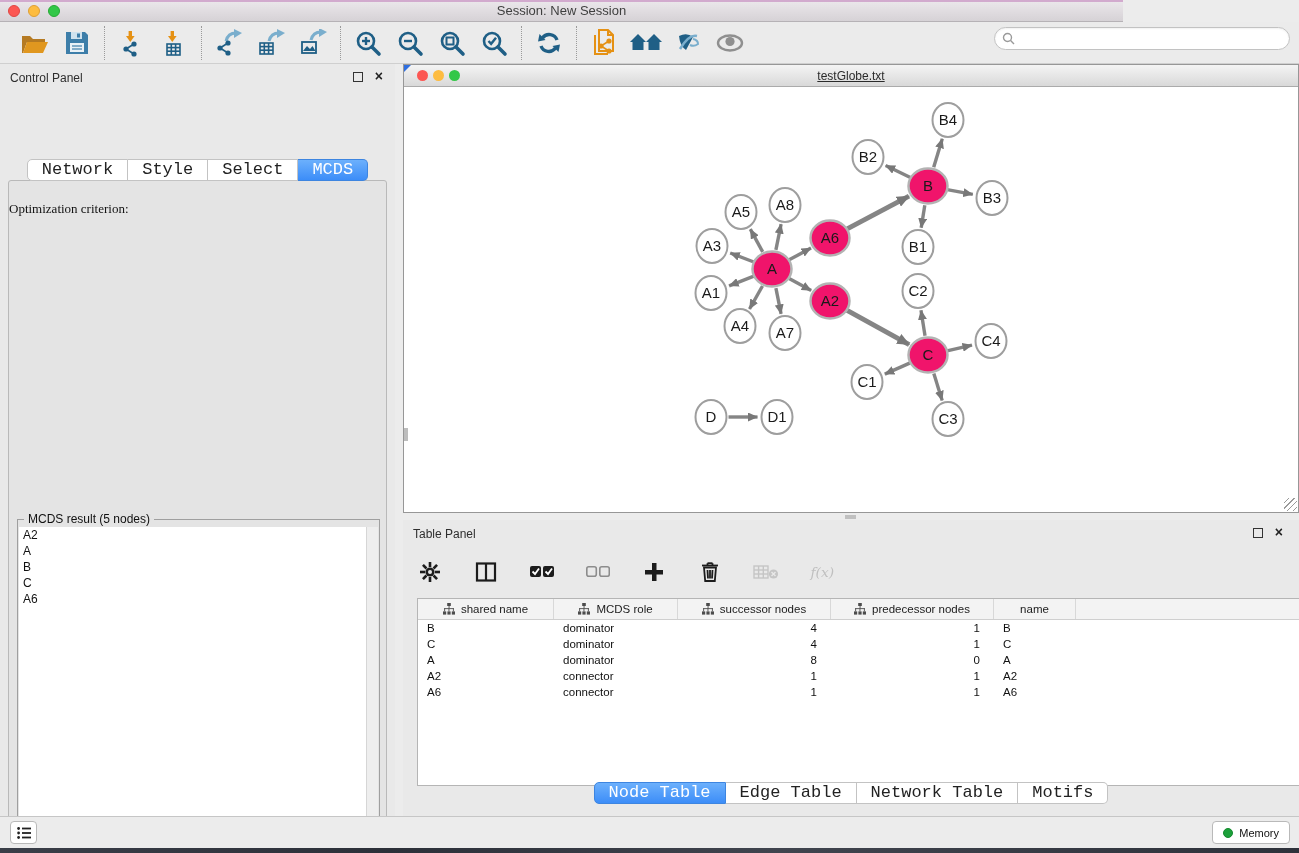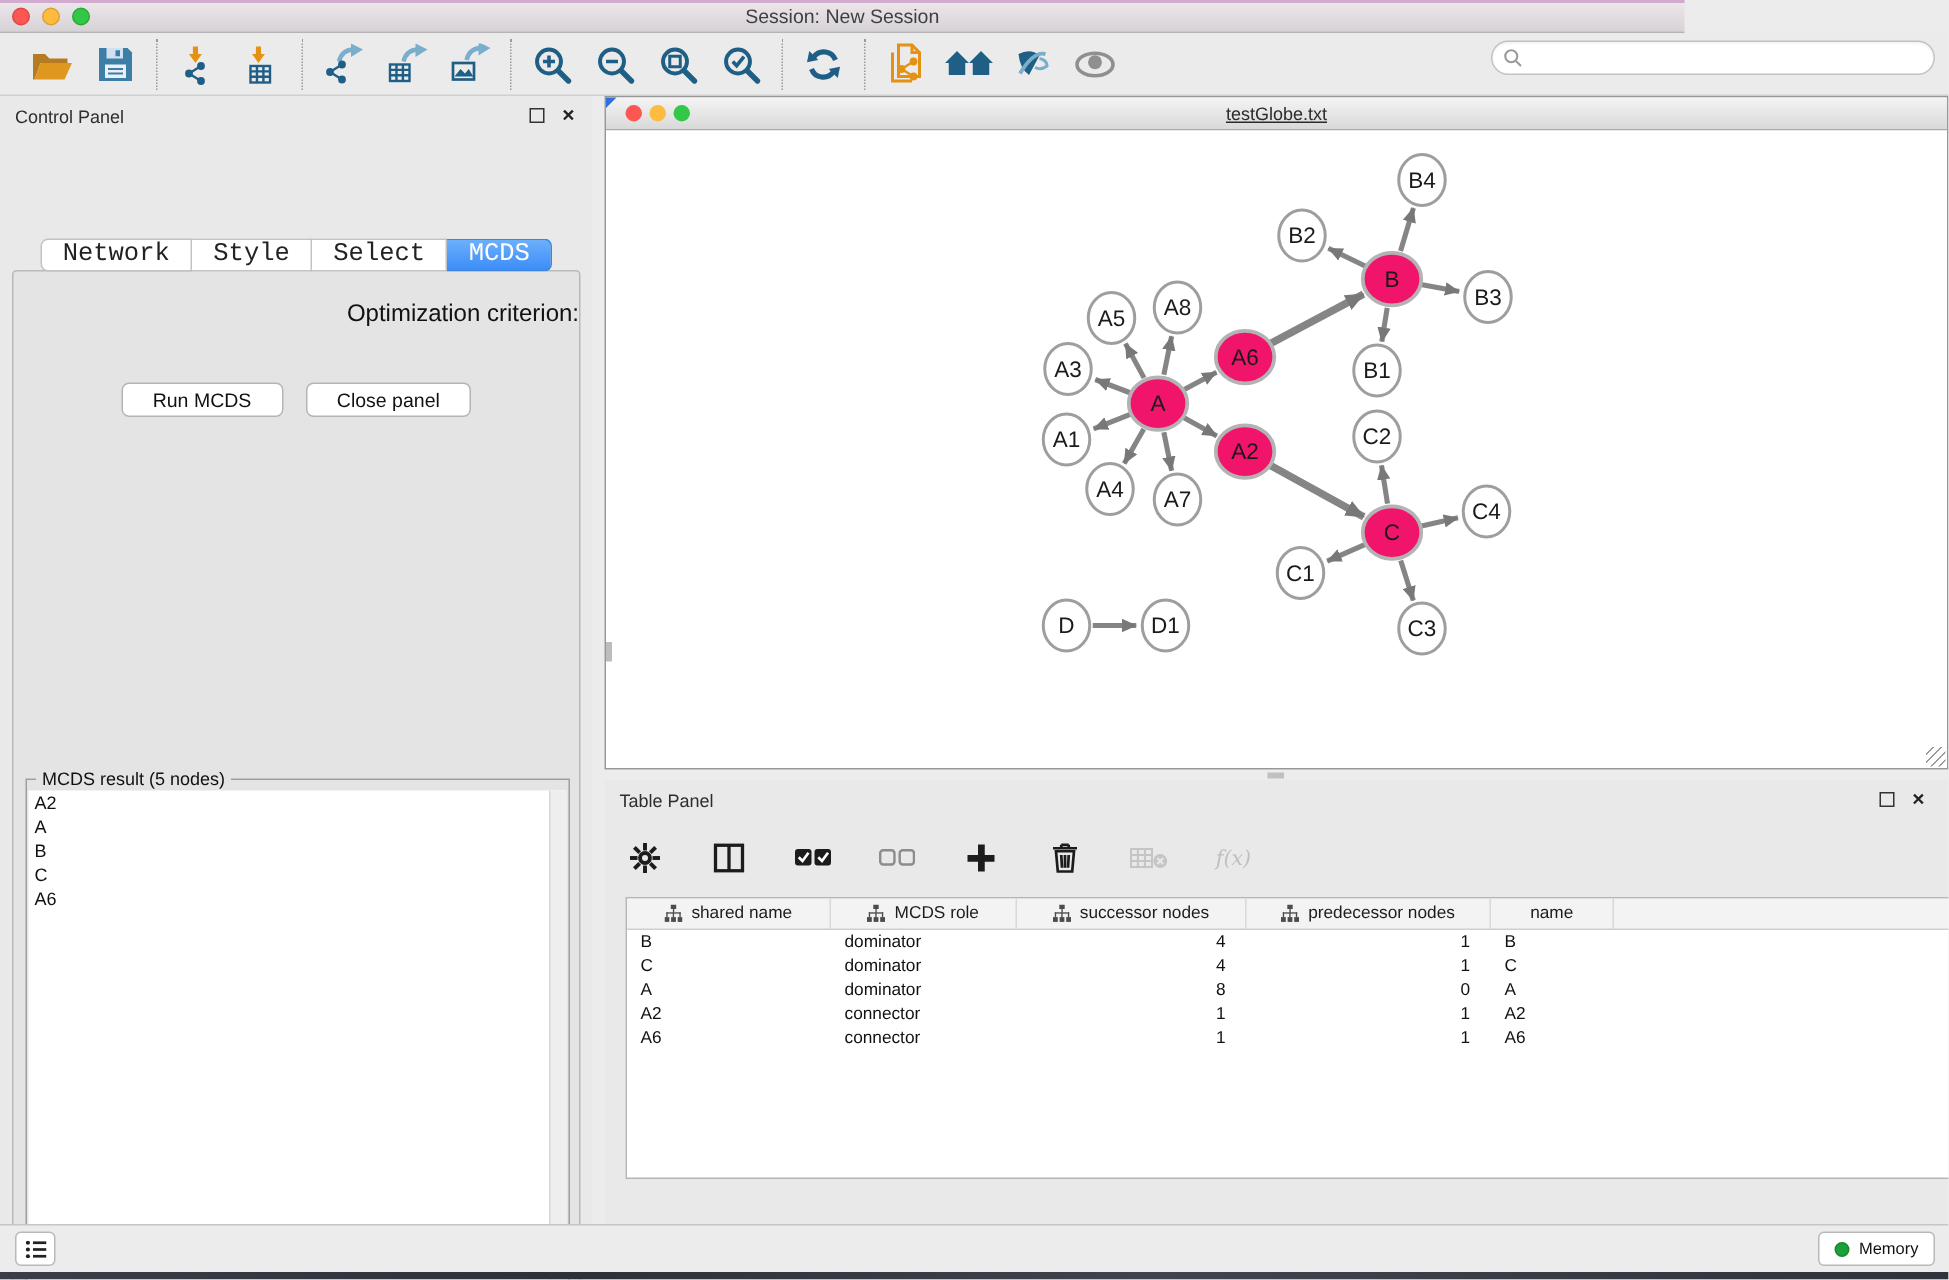--- a/index.html
+++ b/index.html
@@ -36,21 +36,21 @@
 
   .cp-tabs { position:absolute; left:0; top:95px; width:395px; display:flex; justify-content:center; z-index:2; }
   .seg { height:22px; line-height:20px; padding:0 14px; font-size:17px; color:#222; background:#fff;
     border:1px solid #c3c3c3; border-left:none; cursor:default;font-family:Liberation Mono, monospace; }
   .seg:first-child { border-left:1px solid #c3c3c3; border-radius:5px 0 0 5px; }
   .seg:last-child { border-radius:0 5px 5px 0; }
   .seg.active { background:linear-gradient(#6cb0fc,#3c8df8); color:#fff; border-color:#3d85e0; }
 
   .cp-box { position:absolute; left:8px; top:116px; width:379px; height:690px; background:#e4e4e4;
     border:1px solid #b9b9b9; border-radius:3px; }
-  .opt-label { position:absolute; left:0; width:100%; top:20px; text-align:right; font-size:16px; color:#111; }
+  .opt-label { position:absolute; left:0; width:100%; top:20px; text-align:left; font-size:13px; color:#111;font-family:Liberation Serif, serif; }
   .dropdown { position:absolute; left:34px; top:40px; width:312px; height:24px; background:#fff;
     border:1px solid #ababab; border-radius:5px; display:flex; align-items:center; }
   .dropdown .dd-text { flex:1; font-size:13px; color:#111; padding-left:9px; white-space:nowrap; }
   .dd-stepper { width:19px; height:22px; margin-right:1px; border-radius:4px;
     background:linear-gradient(#6db1fc,#3181f7); position:relative; }
   .dd-stepper::before { content:""; position:absolute; left:5.5px; top:4px; border-left:4px solid transparent;
     border-right:4px solid transparent; border-bottom:5px solid #fff; }
   .dd-stepper::after { content:""; position:absolute; left:5.5px; bottom:4px; border-left:4px solid transparent;
     border-right:4px solid transparent; border-top:5px solid #fff; }
   .cp-buttons { position:absolute; left:0; top:74px; width:100%; display:flex; justify-content:center; gap:15px; }
@@ -307,24 +307,20 @@
     <span class="close-x cp-close">×</span>
   </div>
   <div class="cp-tabs" id="cp-tabs">
       <div class="seg">Network</div>
       <div class="seg">Style</div>
       <div class="seg">Select</div>
       <div class="seg active">MCDS</div>
     </div>
   <div class="cp-box">
     <div class="opt-label">Optimization criterion:</div>
-    <div class="cp-buttons">
-      <button class="push-btn">Run MCDS</button>
-      <button class="push-btn">Close panel</button>
-    </div>
     <div class="result-group">
       <span class="result-label">MCDS result (5 nodes)</span>
       <div class="result-list" id="result-list">
         <div class="result-scroll"></div>
       <div class="result-item">A2</div>
           <div class="result-item">A</div>
           <div class="result-item">B</div>
           <div class="result-item">C</div>
           <div class="result-item">A6</div>
         </div>
@@ -653,20 +649,26 @@
         </div>
         <div class="dt-row">
           <div class="dt-cell al" style="width: 136px;">A6</div>
           <div class="dt-cell al" style="width: 124px;">connector</div>
           <div class="dt-cell ar" style="width: 153px;">1</div>
           <div class="dt-cell ar" style="width: 163px;">1</div>
           <div class="dt-cell al" style="width: 82px;">A6</div>
         </div>
       </div>
   </div>
+  <div class="tp-tabs" id="tp-tabs">
+      <div class="seg active">Node Table</div>
+      <div class="seg">Edge Table</div>
+      <div class="seg">Network Table</div>
+      <div class="seg">Motifs</div>
+    </div>
 </div>
 
 <div class="statusbar">
   <div class="sb-btn sb-left">
     <svg width="14" height="12" viewBox="0 0 14 12">
       <circle cx="1.6" cy="1.5" r="1.4" fill="#222"></circle>
         <rect x="5" y="0.6" width="9" height="1.8" fill="#222"></rect>
       <circle cx="1.6" cy="6" r="1.4" fill="#222"></circle>
         <rect x="5" y="5.1" width="9" height="1.8" fill="#222"></rect>
       <circle cx="1.6" cy="10.5" r="1.4" fill="#222"></circle>

